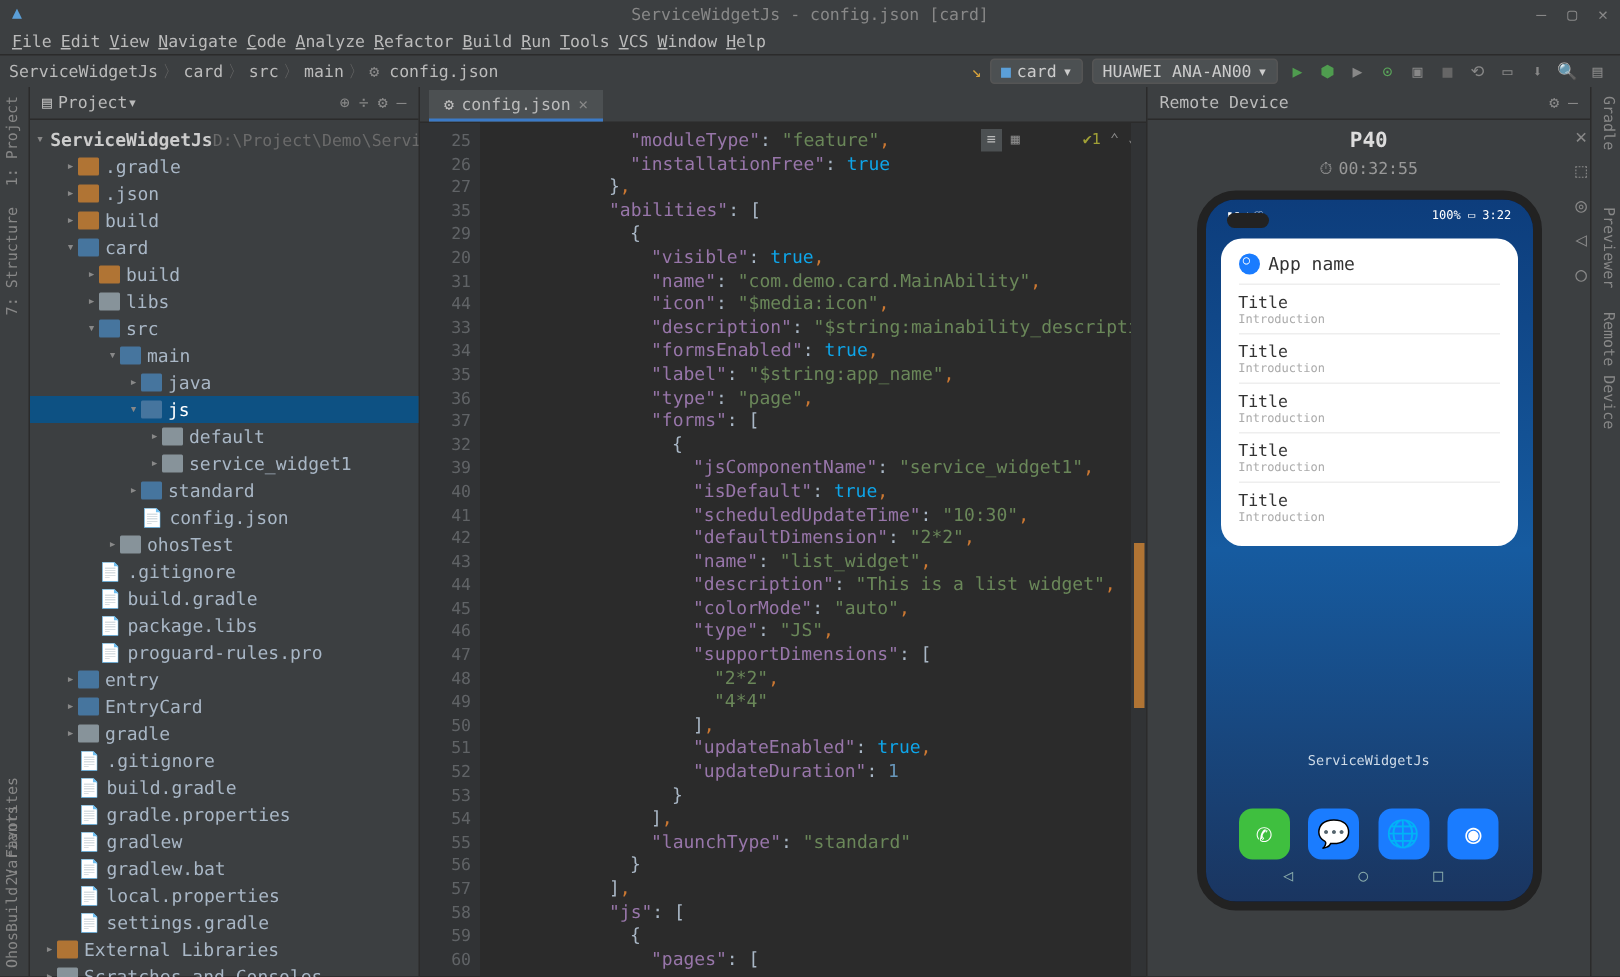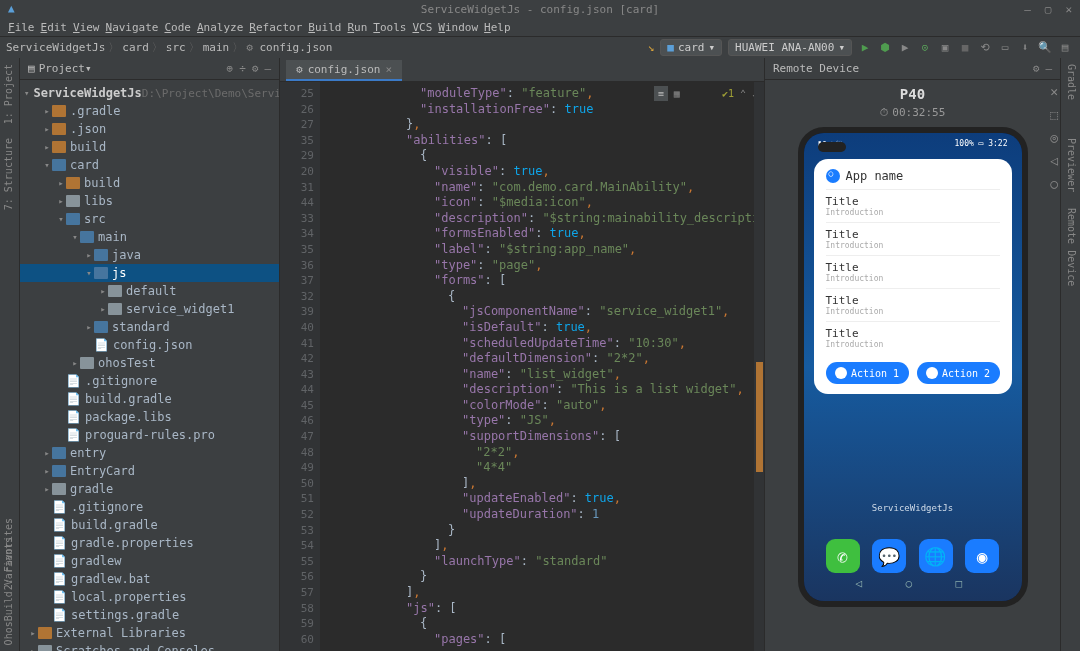--- a/index.html
+++ b/index.html
@@ -414,30 +414,20 @@
               </div>
               <div class="listitem">
                 <div class="lititle">Title</div>
                 <div class="lisub">Introduction</div>
               </div>
               <div class="listitem">
                 <div class="lititle">Title</div>
                 <div class="lisub">Introduction</div>
               </div>
             </div>
-          <div class="actions">
-            <div class="actbtn">
-                <span class="cardicon" style="background:#fff;width:12px;height:12px"></span>
-                <span>Action 1</span>
-              </div>
-            <div class="actbtn">
-                <span class="cardicon" style="background:#fff;width:12px;height:12px"></span>
-                <span>Action 2</span>
-              </div>
-          </div>
         </div>
         <div class="applabel">ServiceWidgetJs</div>
         <div class="dock">
           <div class="dockicon" style="background:#3fbf3f">✆</div>
           <div class="dockicon" style="background:#1a7cff">💬</div>
           <div class="dockicon" style="background:#1a7cff">🌐</div>
           <div class="dockicon" style="background:#1a7cff">◉</div>
         </div>
         <div class="navdots">
           <span class="navshape">◁</span>

